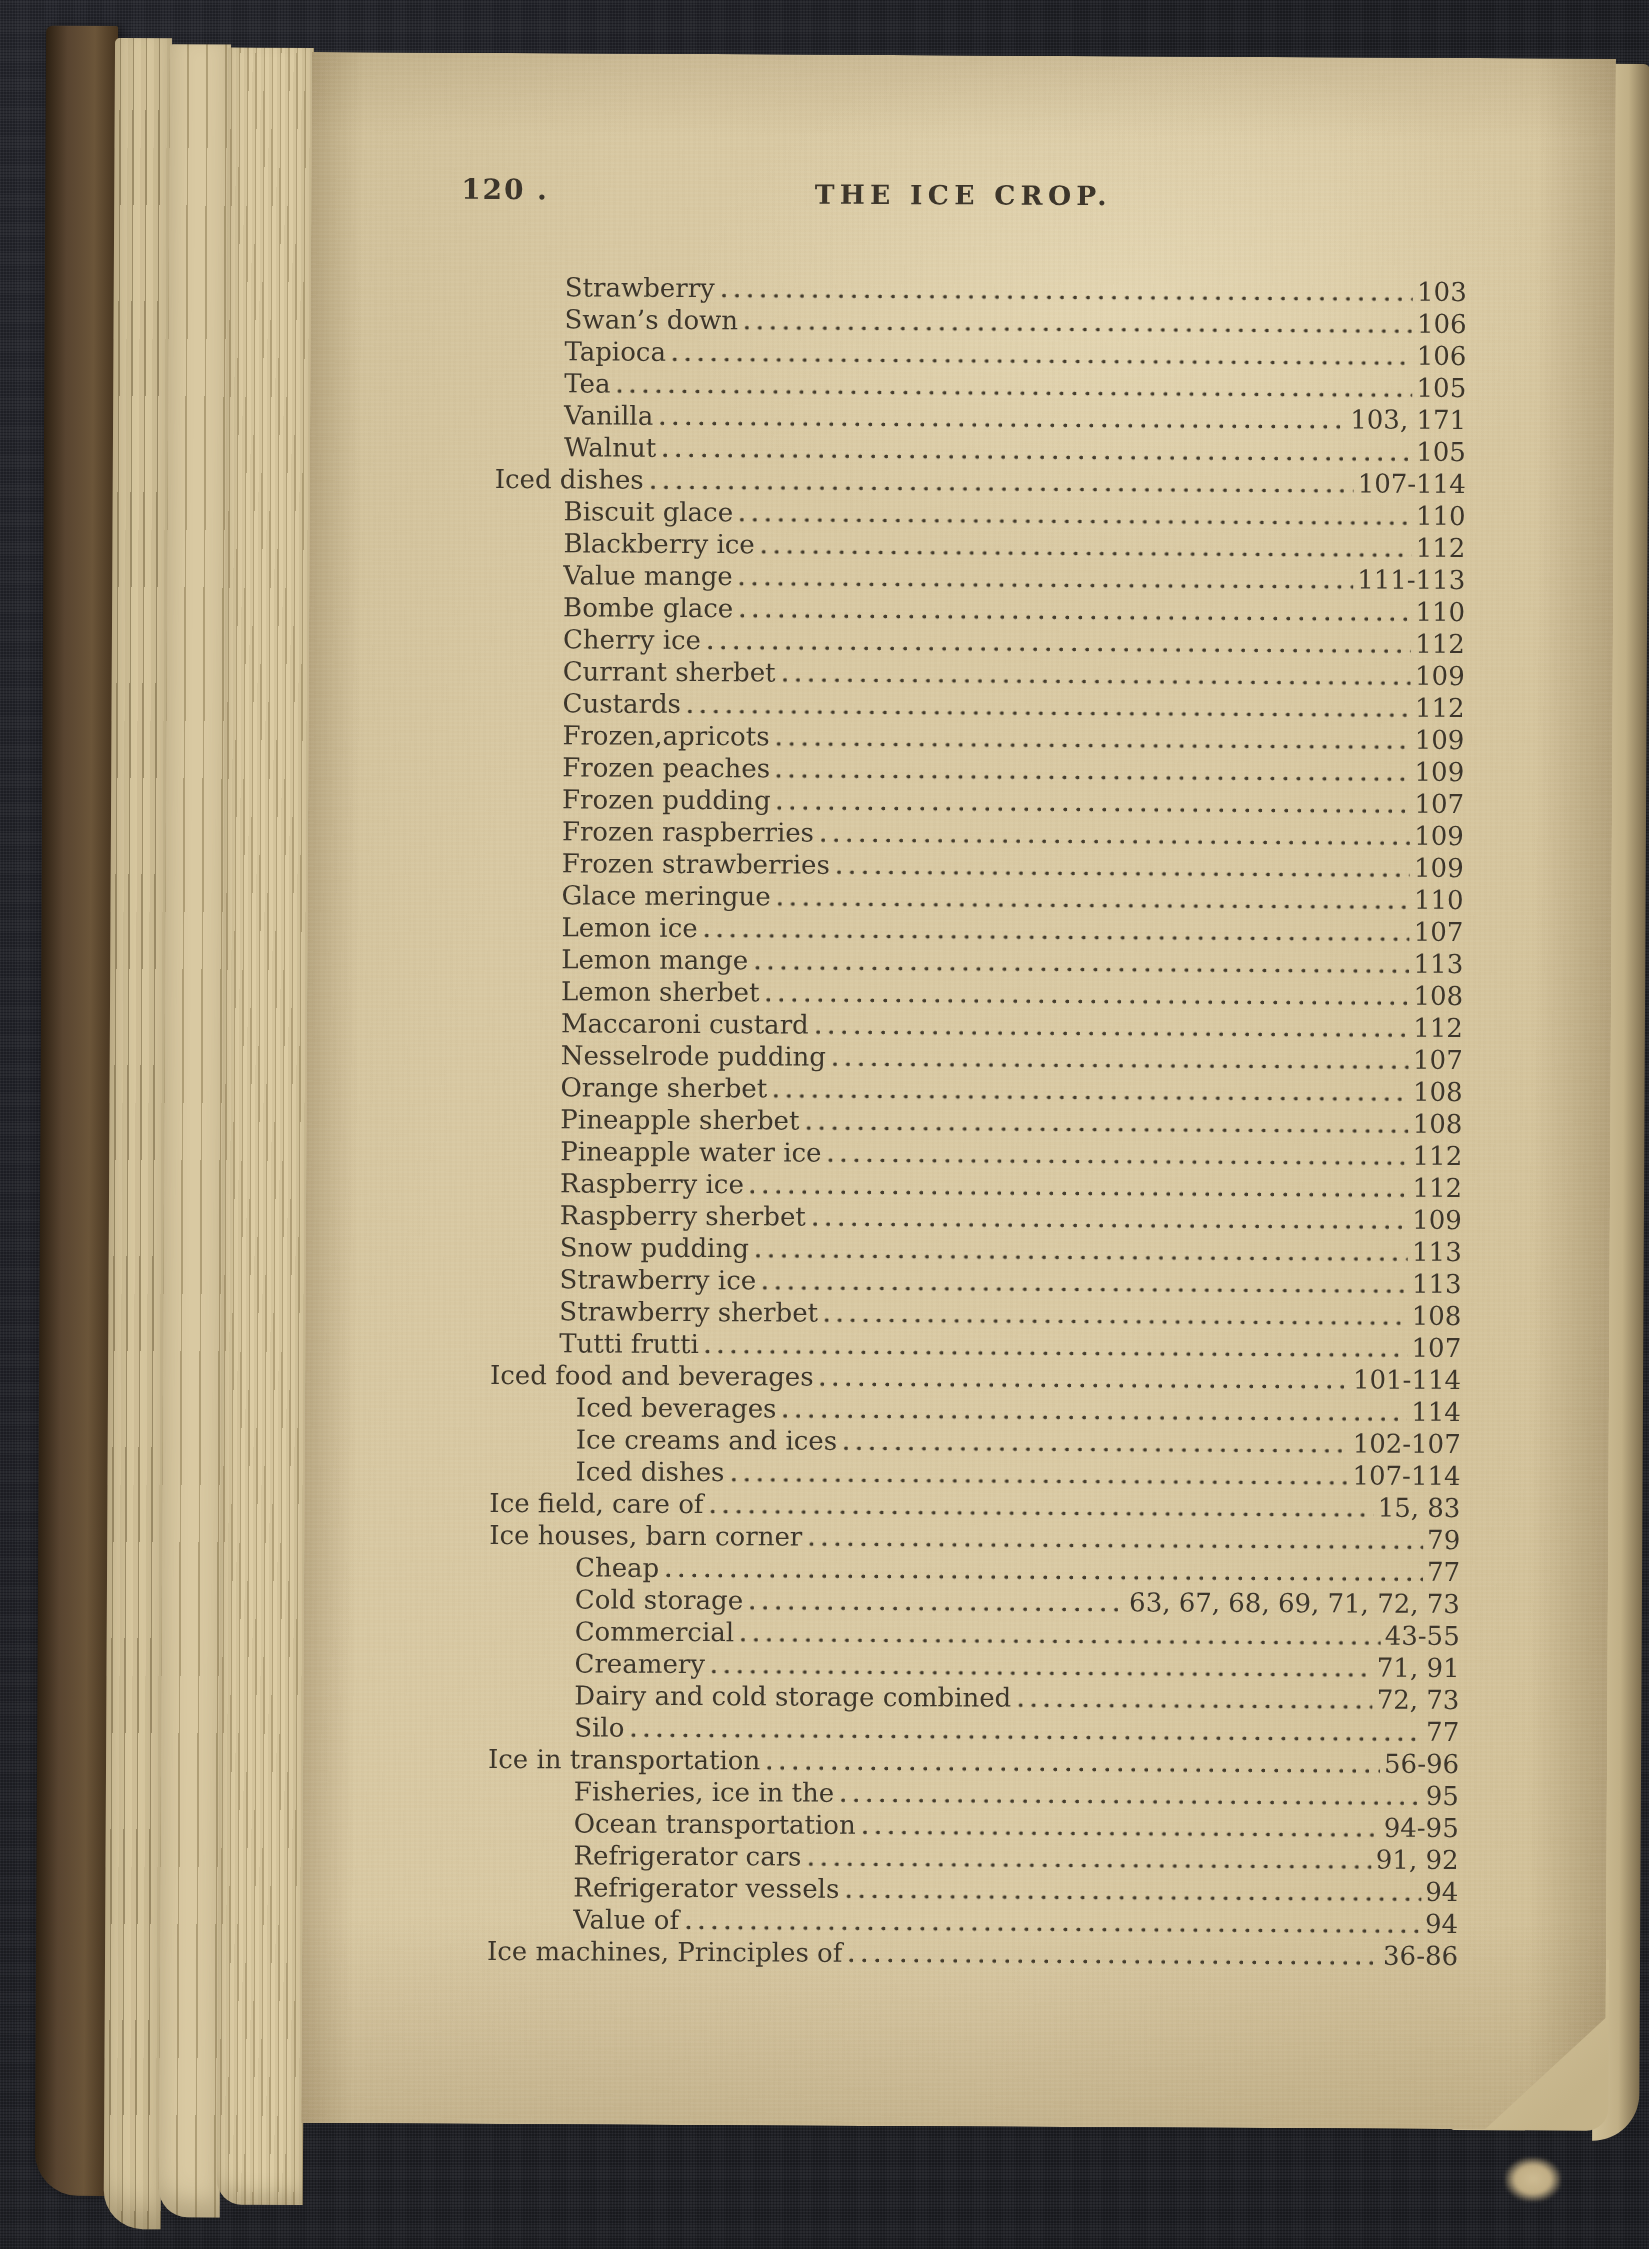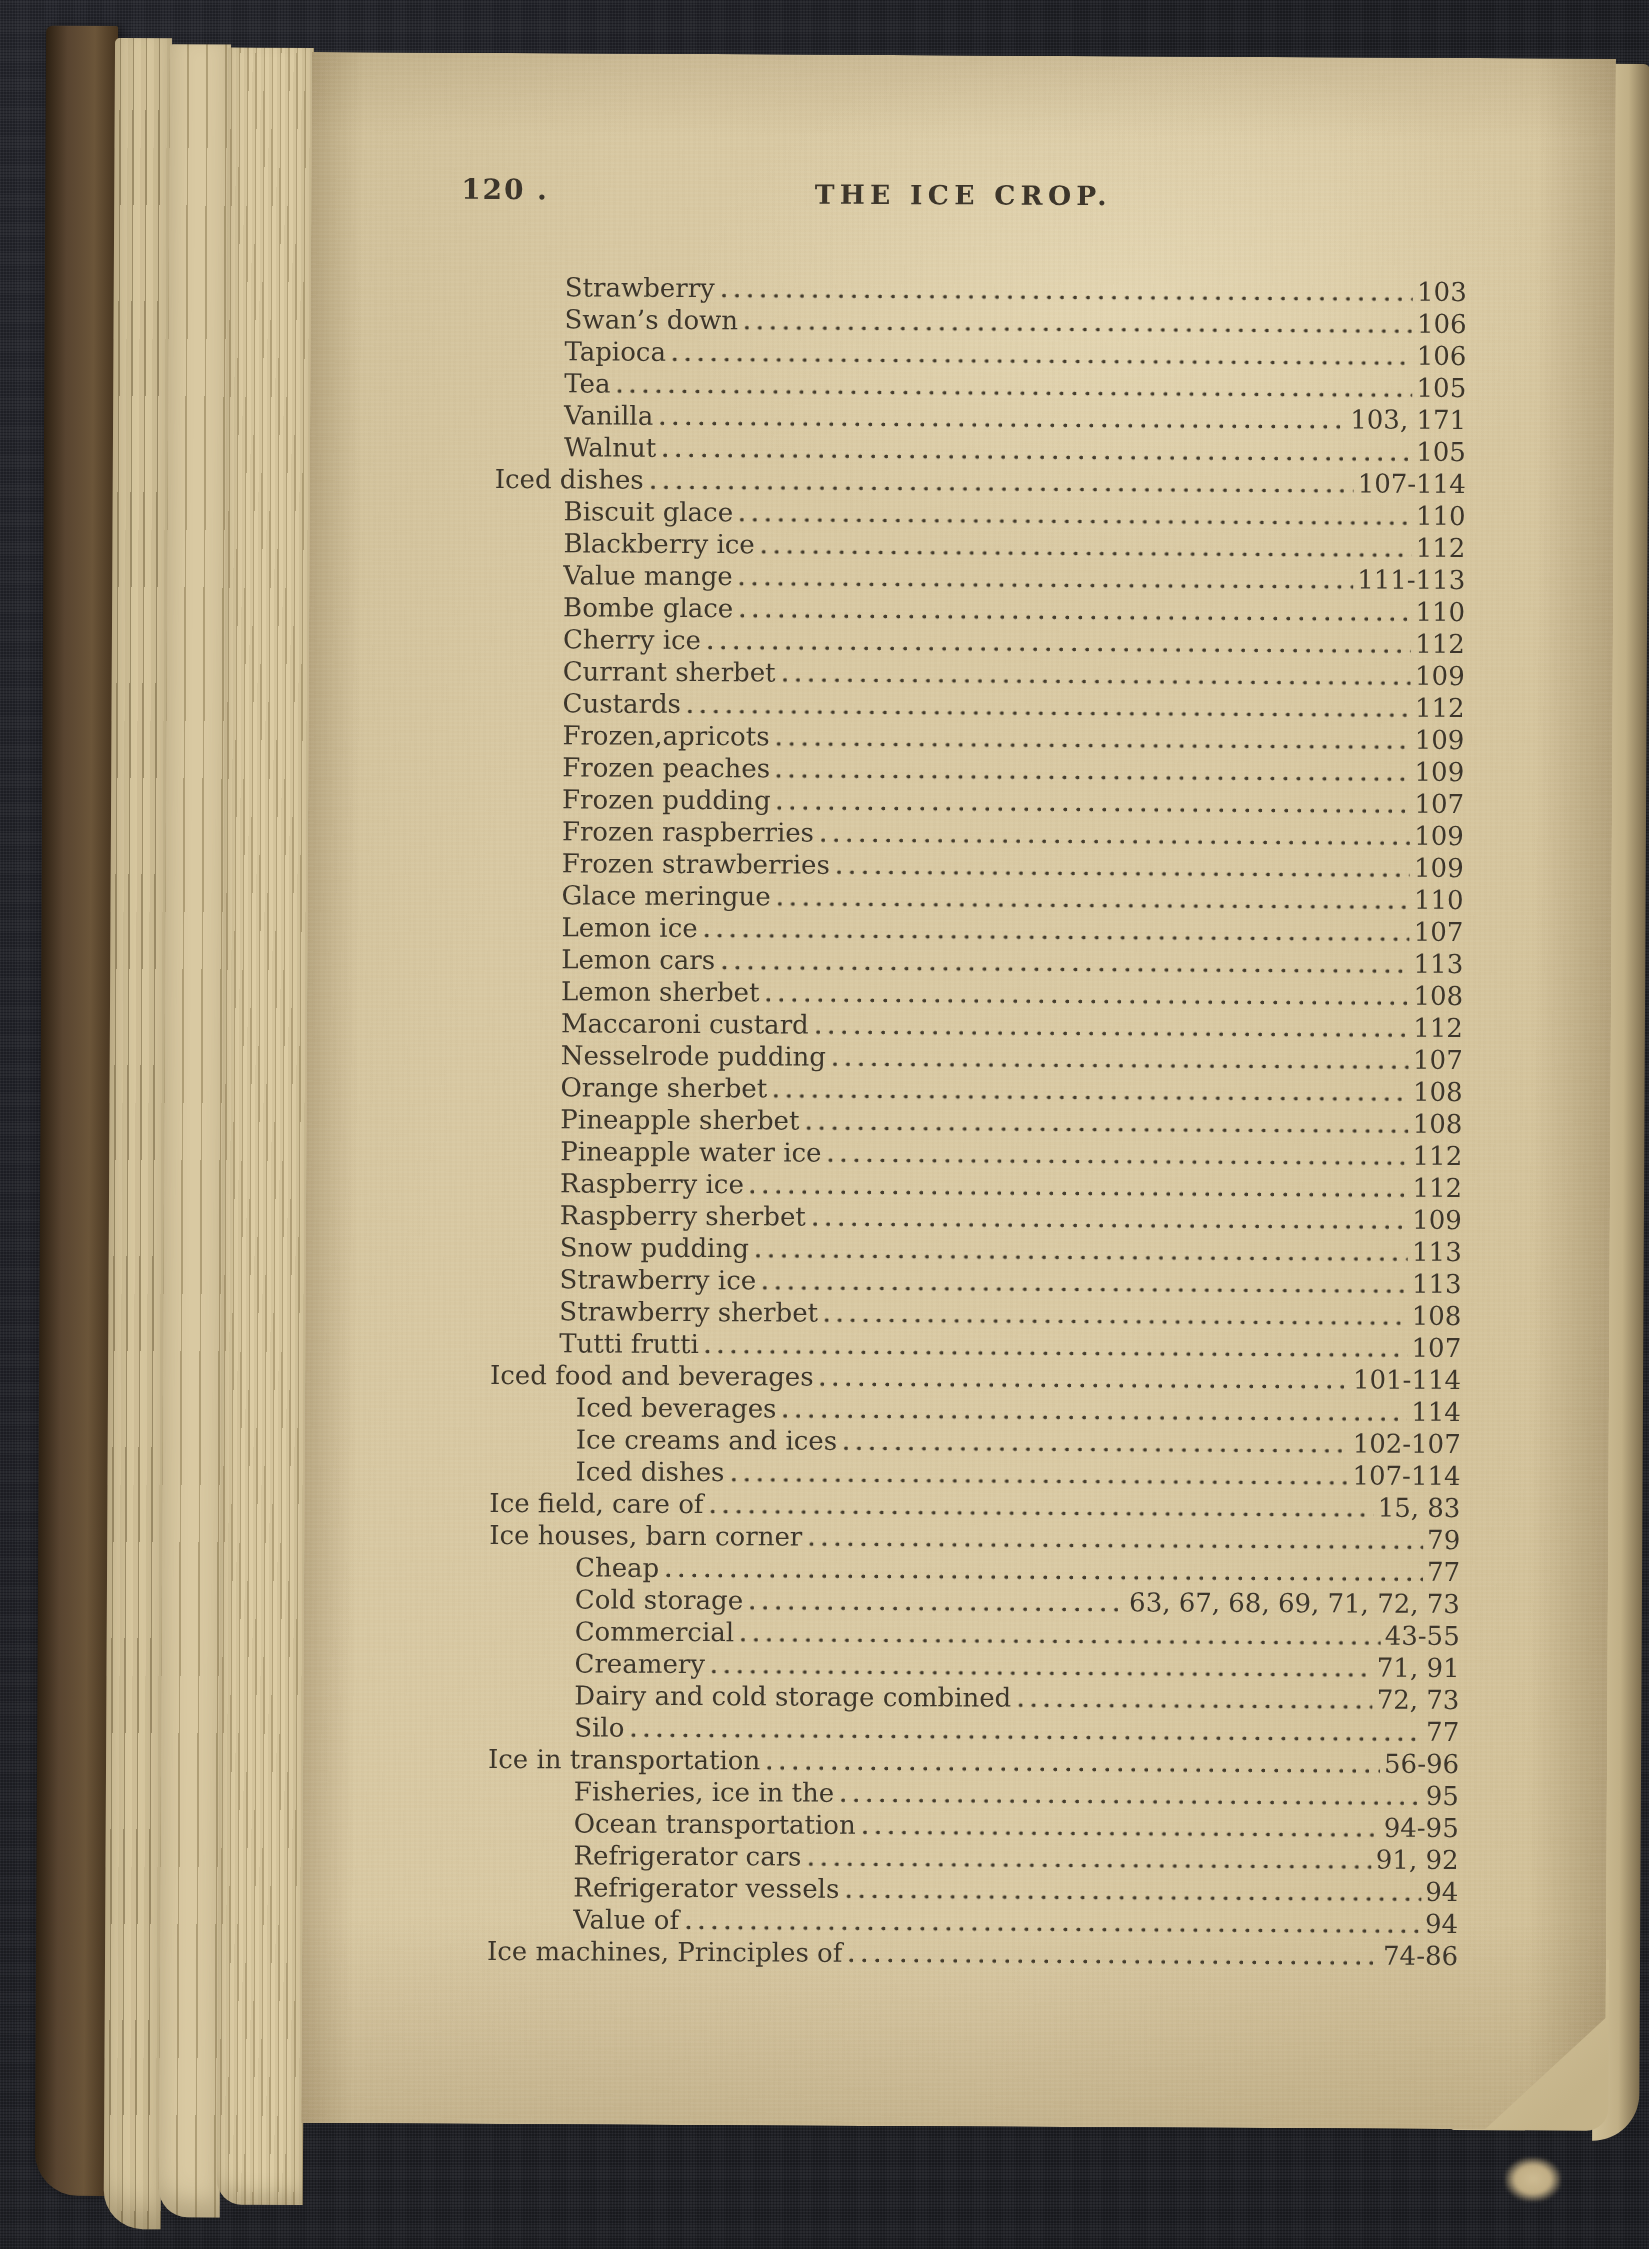--- a/index.html
+++ b/index.html
@@ -216,21 +216,21 @@
     <span class="label">Glace meringue</span>
     <span class="leader"></span>
     <span class="pg">110</span>
   </div>
           <div class="row indent-1">
     <span class="label">Lemon ice</span>
     <span class="leader"></span>
     <span class="pg">107</span>
   </div>
           <div class="row indent-1">
-    <span class="label">Lemon cars</span>
+    <span class="label">Lemon mange</span>
     <span class="leader"></span>
     <span class="pg">113</span>
   </div>
           <div class="row indent-1">
     <span class="label">Lemon sherbet</span>
     <span class="leader"></span>
     <span class="pg">108</span>
   </div>
           <div class="row indent-1">
     <span class="label">Maccaroni custard</span>
@@ -373,19 +373,19 @@
     <span class="pg">94</span>
   </div>
           <div class="row indent-2">
     <span class="label">Value of</span>
     <span class="leader"></span>
     <span class="pg">94</span>
   </div>
           <div class="row indent-0">
     <span class="label">Ice machines, Principles of</span>
     <span class="leader"></span>
-    <span class="pg">74-86</span>
+    <span class="pg">36-86</span>
   </div>
         </div>
     </div>
   </div>
 </div>
 
 
 </body></html>

